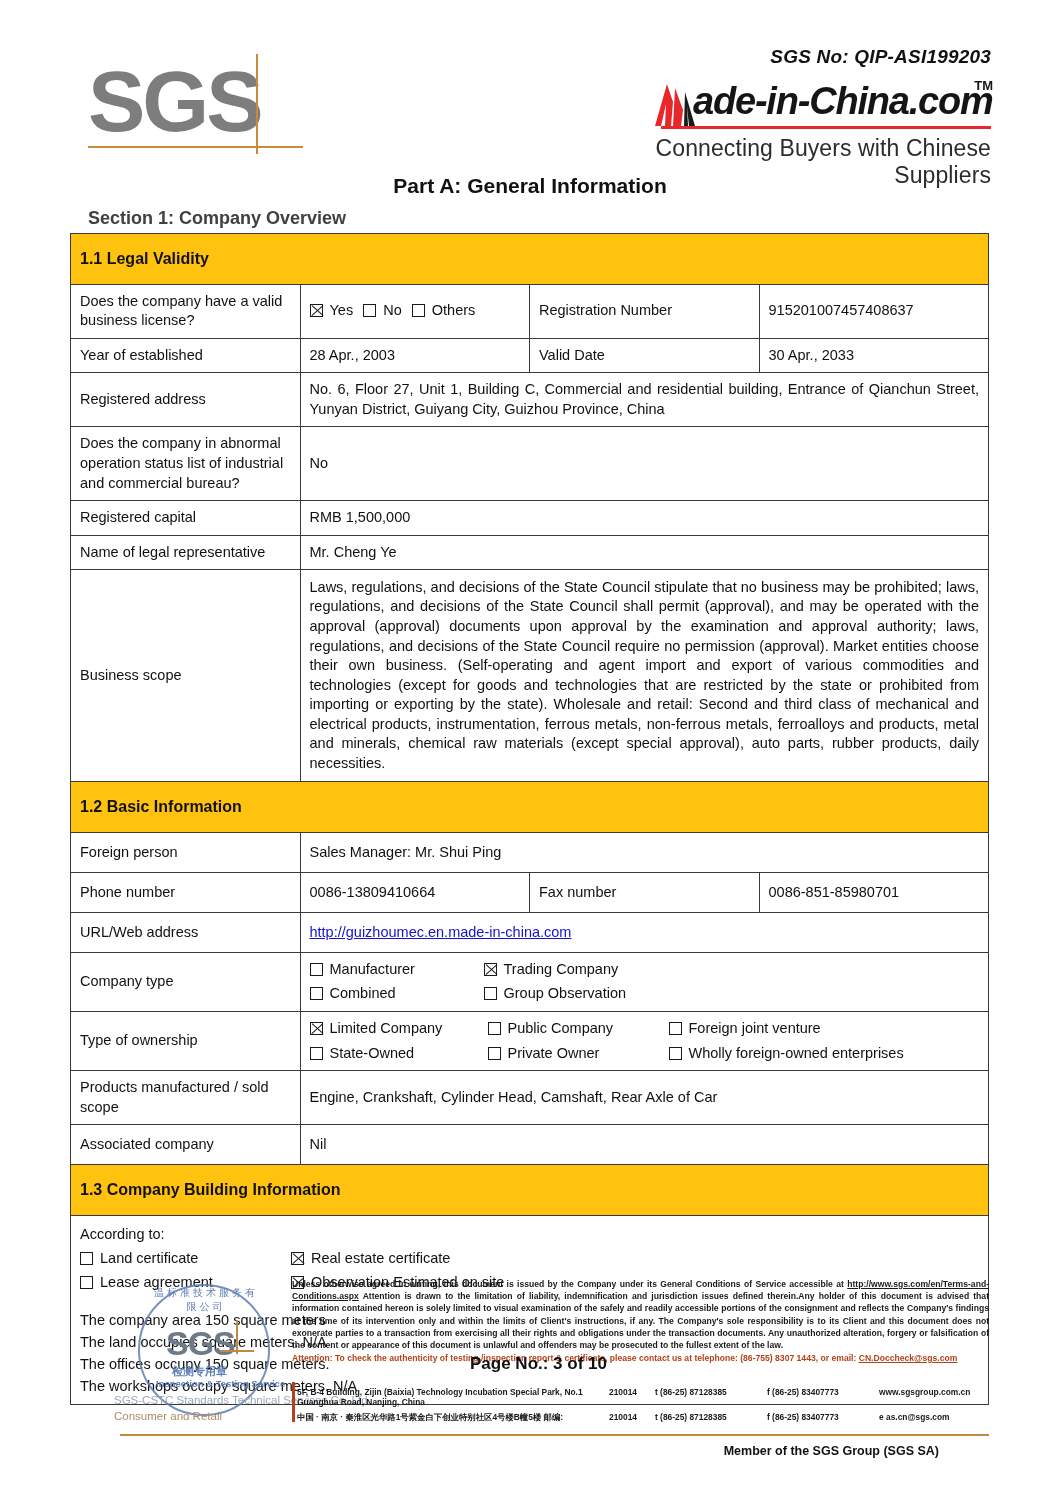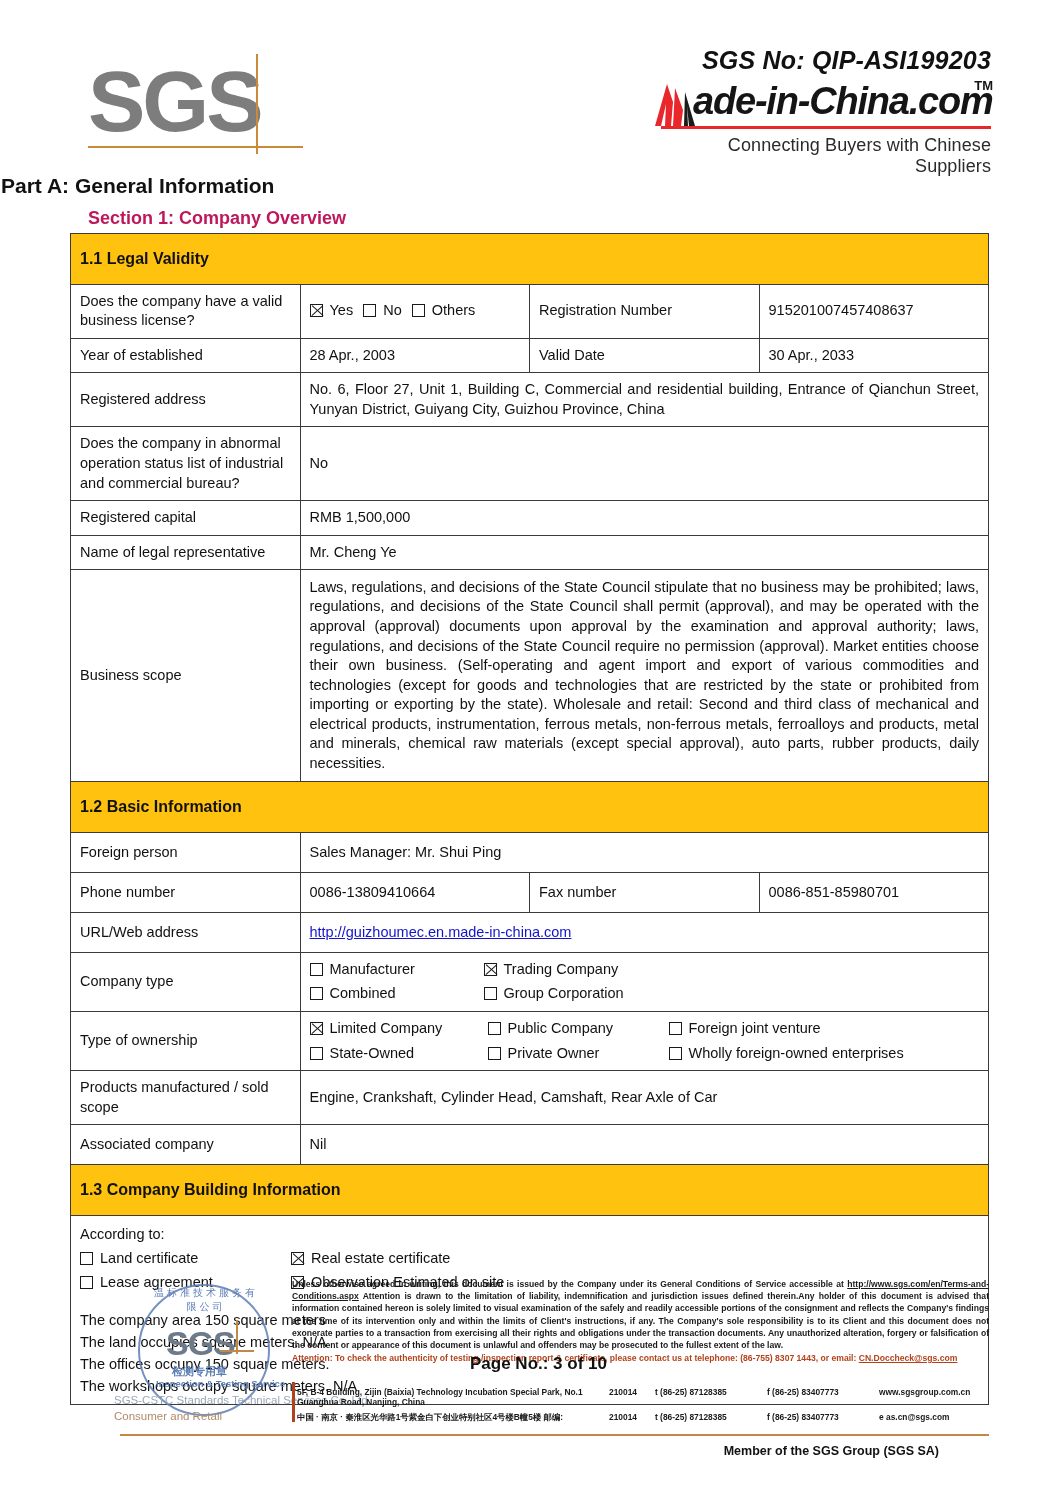--- a/index.html
+++ b/index.html
@@ -18,21 +18,21 @@
 
   
   .header {
     position: relative;
     height: 168px;
     padding: 0 70px;
   }
   .sgs-no {
     position: absolute;
     right: 68px; top: 46px;
-    font-size: 25px; font-weight: bold; font-style: italic;
+    font-size: 19px; font-weight: bold; font-style: italic;
     letter-spacing: .2px;
     color: #111;
   }
   .sgs-logo {
     position: absolute;
     left: 88px; top: 62px;
     width: 215px; height: 92px;
   }
   .sgs-logo .word {
     font-family: "Liberation Sans", sans-serif;
@@ -75,33 +75,34 @@
   }
   .mic-tm {
     position: absolute; right: -2px; top: 0px;
     font-size: 13px; font-weight: bold; color: #151515;
   }
   .mic-underline {
     height: 3px; background: #e8262b; width: 330px;
     margin-left: auto; margin-top: -4px;
   }
   .mic-tag {
-    font-size: 18px; color: #2b2b2b; margin-top: 6px; 
+    font-size: 23px; color: #2b2b2b; margin-top: 6px; 
     letter-spacing: .1px;
   }
 
   .part-title {
+    text-align: center;
     font-size: 21px; font-weight: bold;
     margin: 6px 0 10px 1px;
     color: #111;
   }
   .section-title {
     font-size: 18px; font-weight: bold;
     margin: 0 0 4px 88px;
-    color: #be185d;
+    color: #404040;
   }
 
   
   .tbl-wrap { margin: 0 70px; }
   table.doc {
     width: 919px;
     border-collapse: collapse;
     table-layout: fixed;
     font-size: 14.5px;
   }
@@ -356,21 +357,21 @@
 
       <tr>
         <td class="lbl">Company type</td>
         <td colspan="3">
           <div class="optline">
             <span class="opt w1"><span class="cbx"></span><span>Manufacturer</span></span>
             <span class="opt w3"><span class="cbx on"></span><span>Trading Company</span></span>
           </div>
           <div class="optline">
             <span class="opt w1"><span class="cbx"></span><span>Combined</span></span>
-            <span class="opt w3"><span class="cbx"></span><span>Group Corporation</span></span>
+            <span class="opt w3"><span class="cbx"></span><span>Group Observation</span></span>
           </div>
         </td>
       </tr>
 
       <tr>
         <td class="lbl">Type of ownership</td>
         <td colspan="3">
           <div class="optline">
             <span class="opt ow1"><span class="cbx on"></span><span>Limited Company</span></span>
             <span class="opt ow2"><span class="cbx"></span><span>Public Company</span></span>

